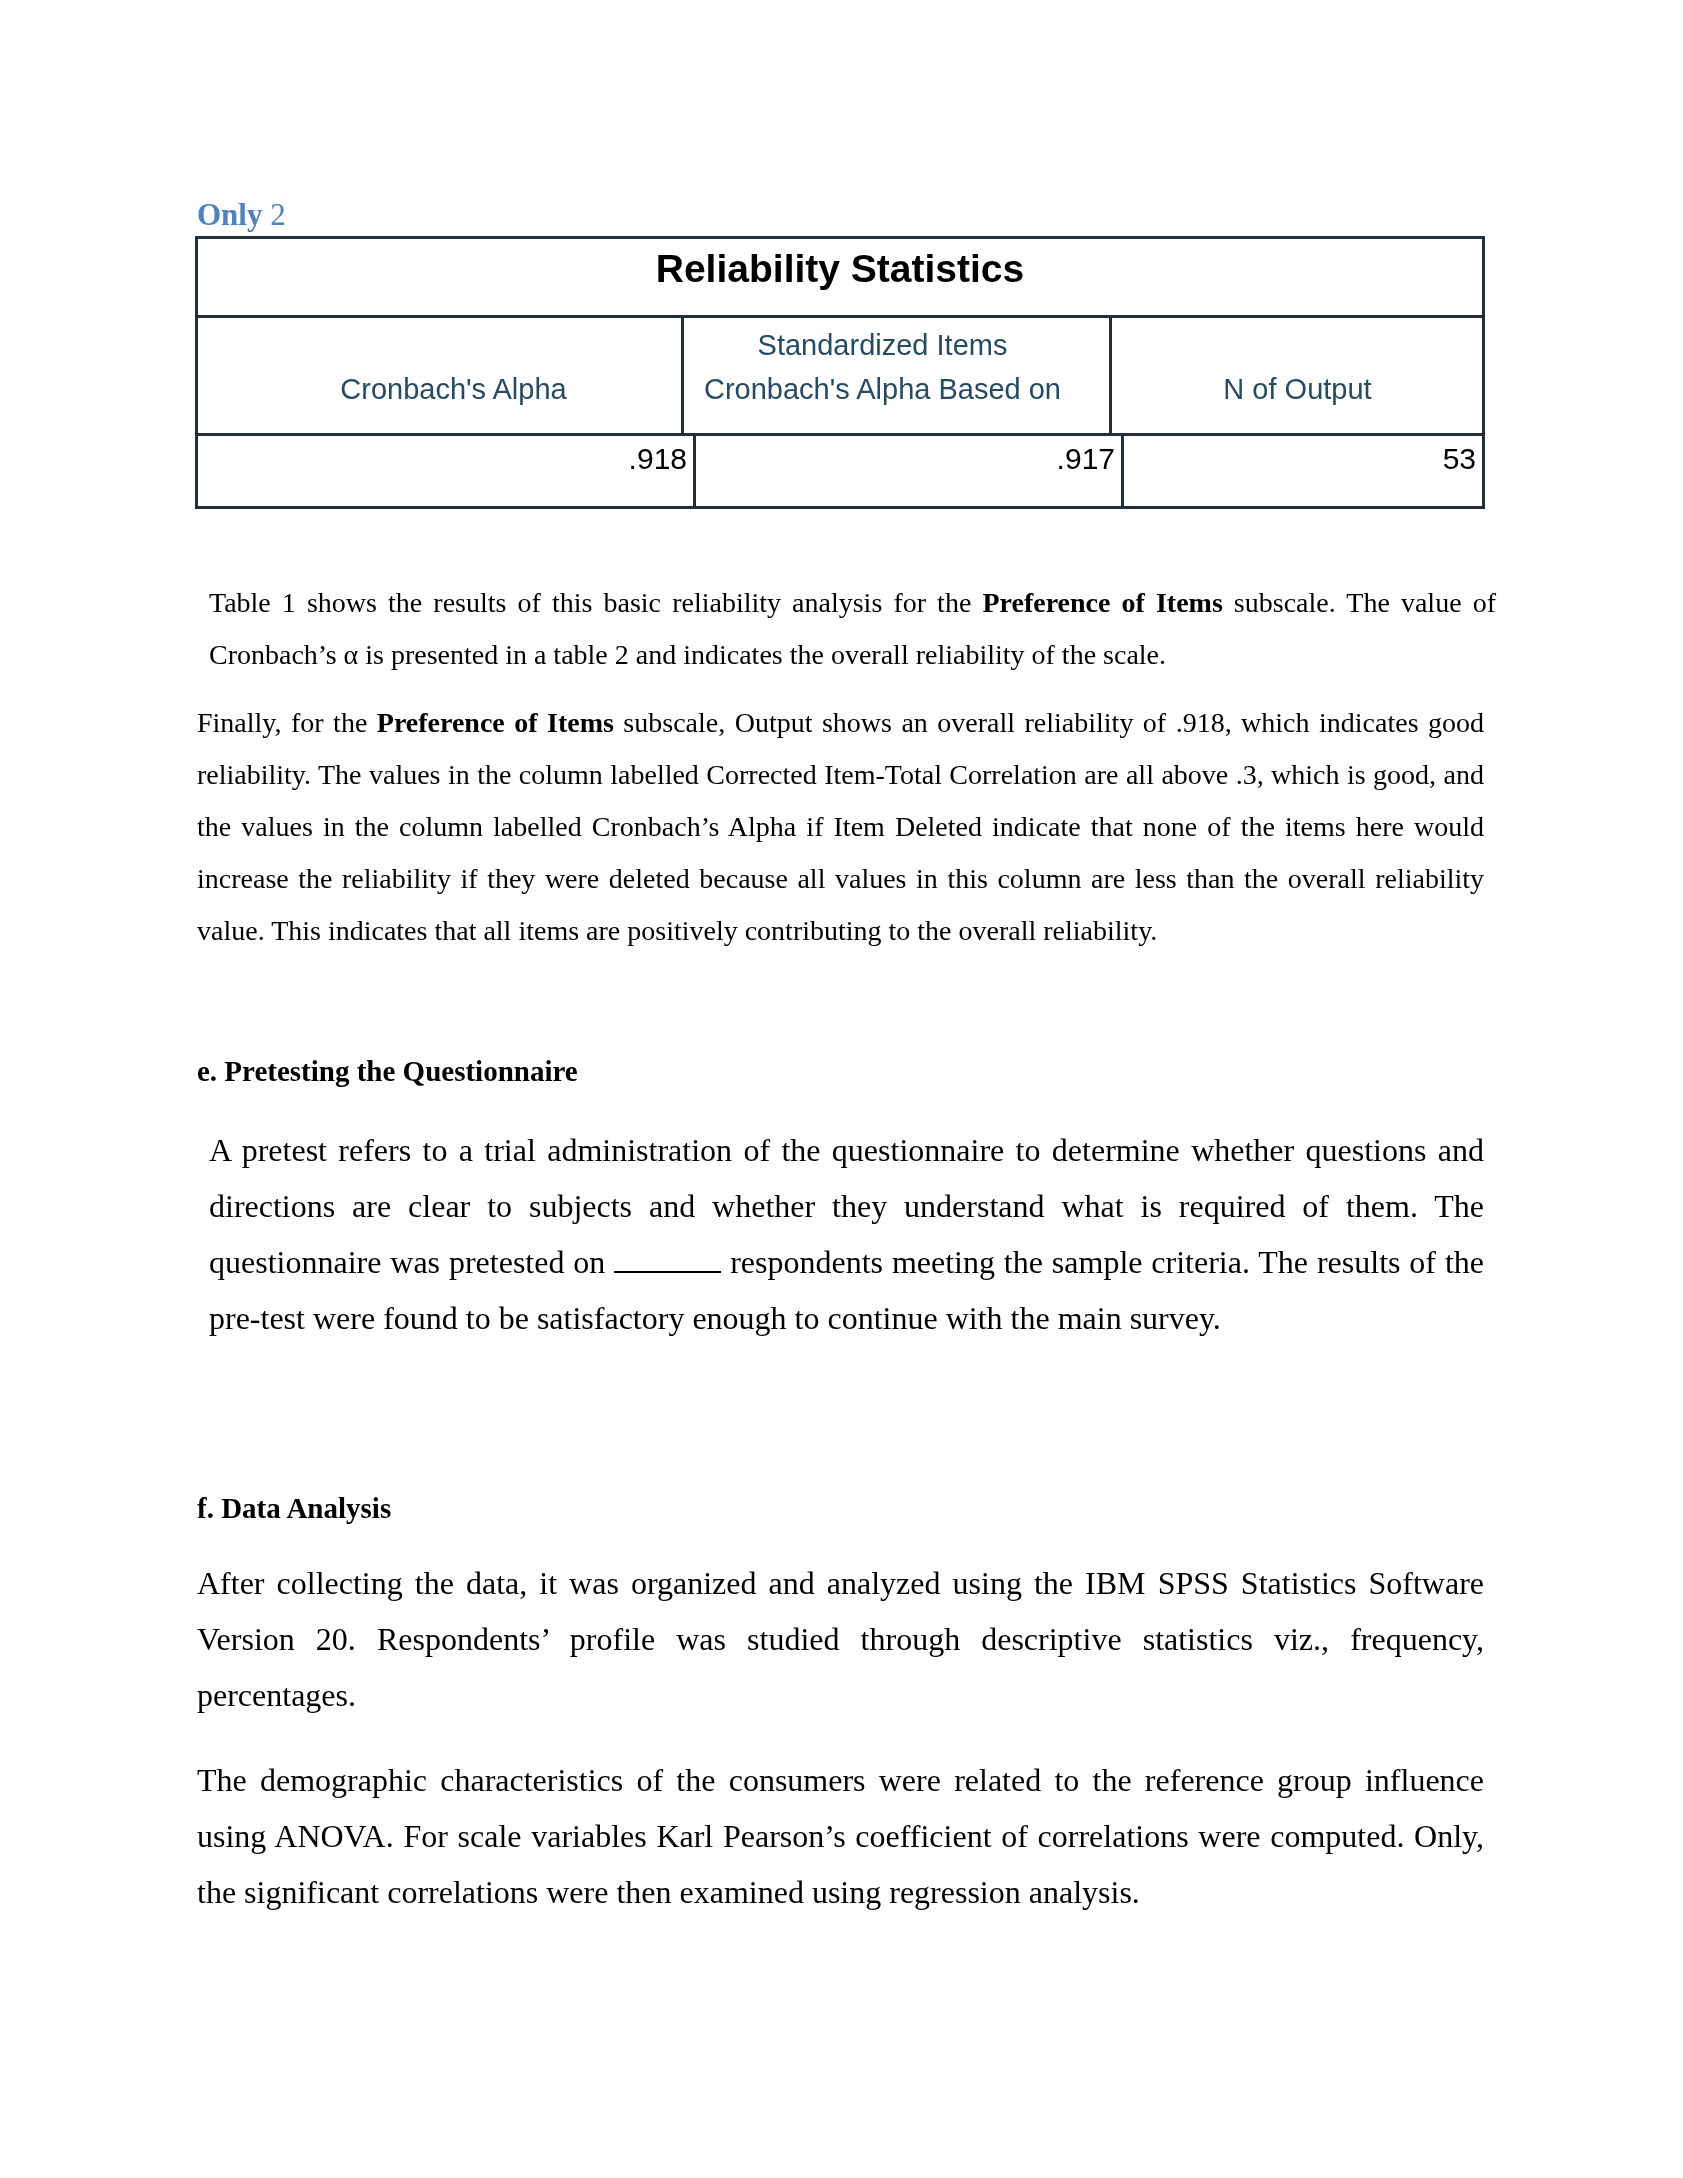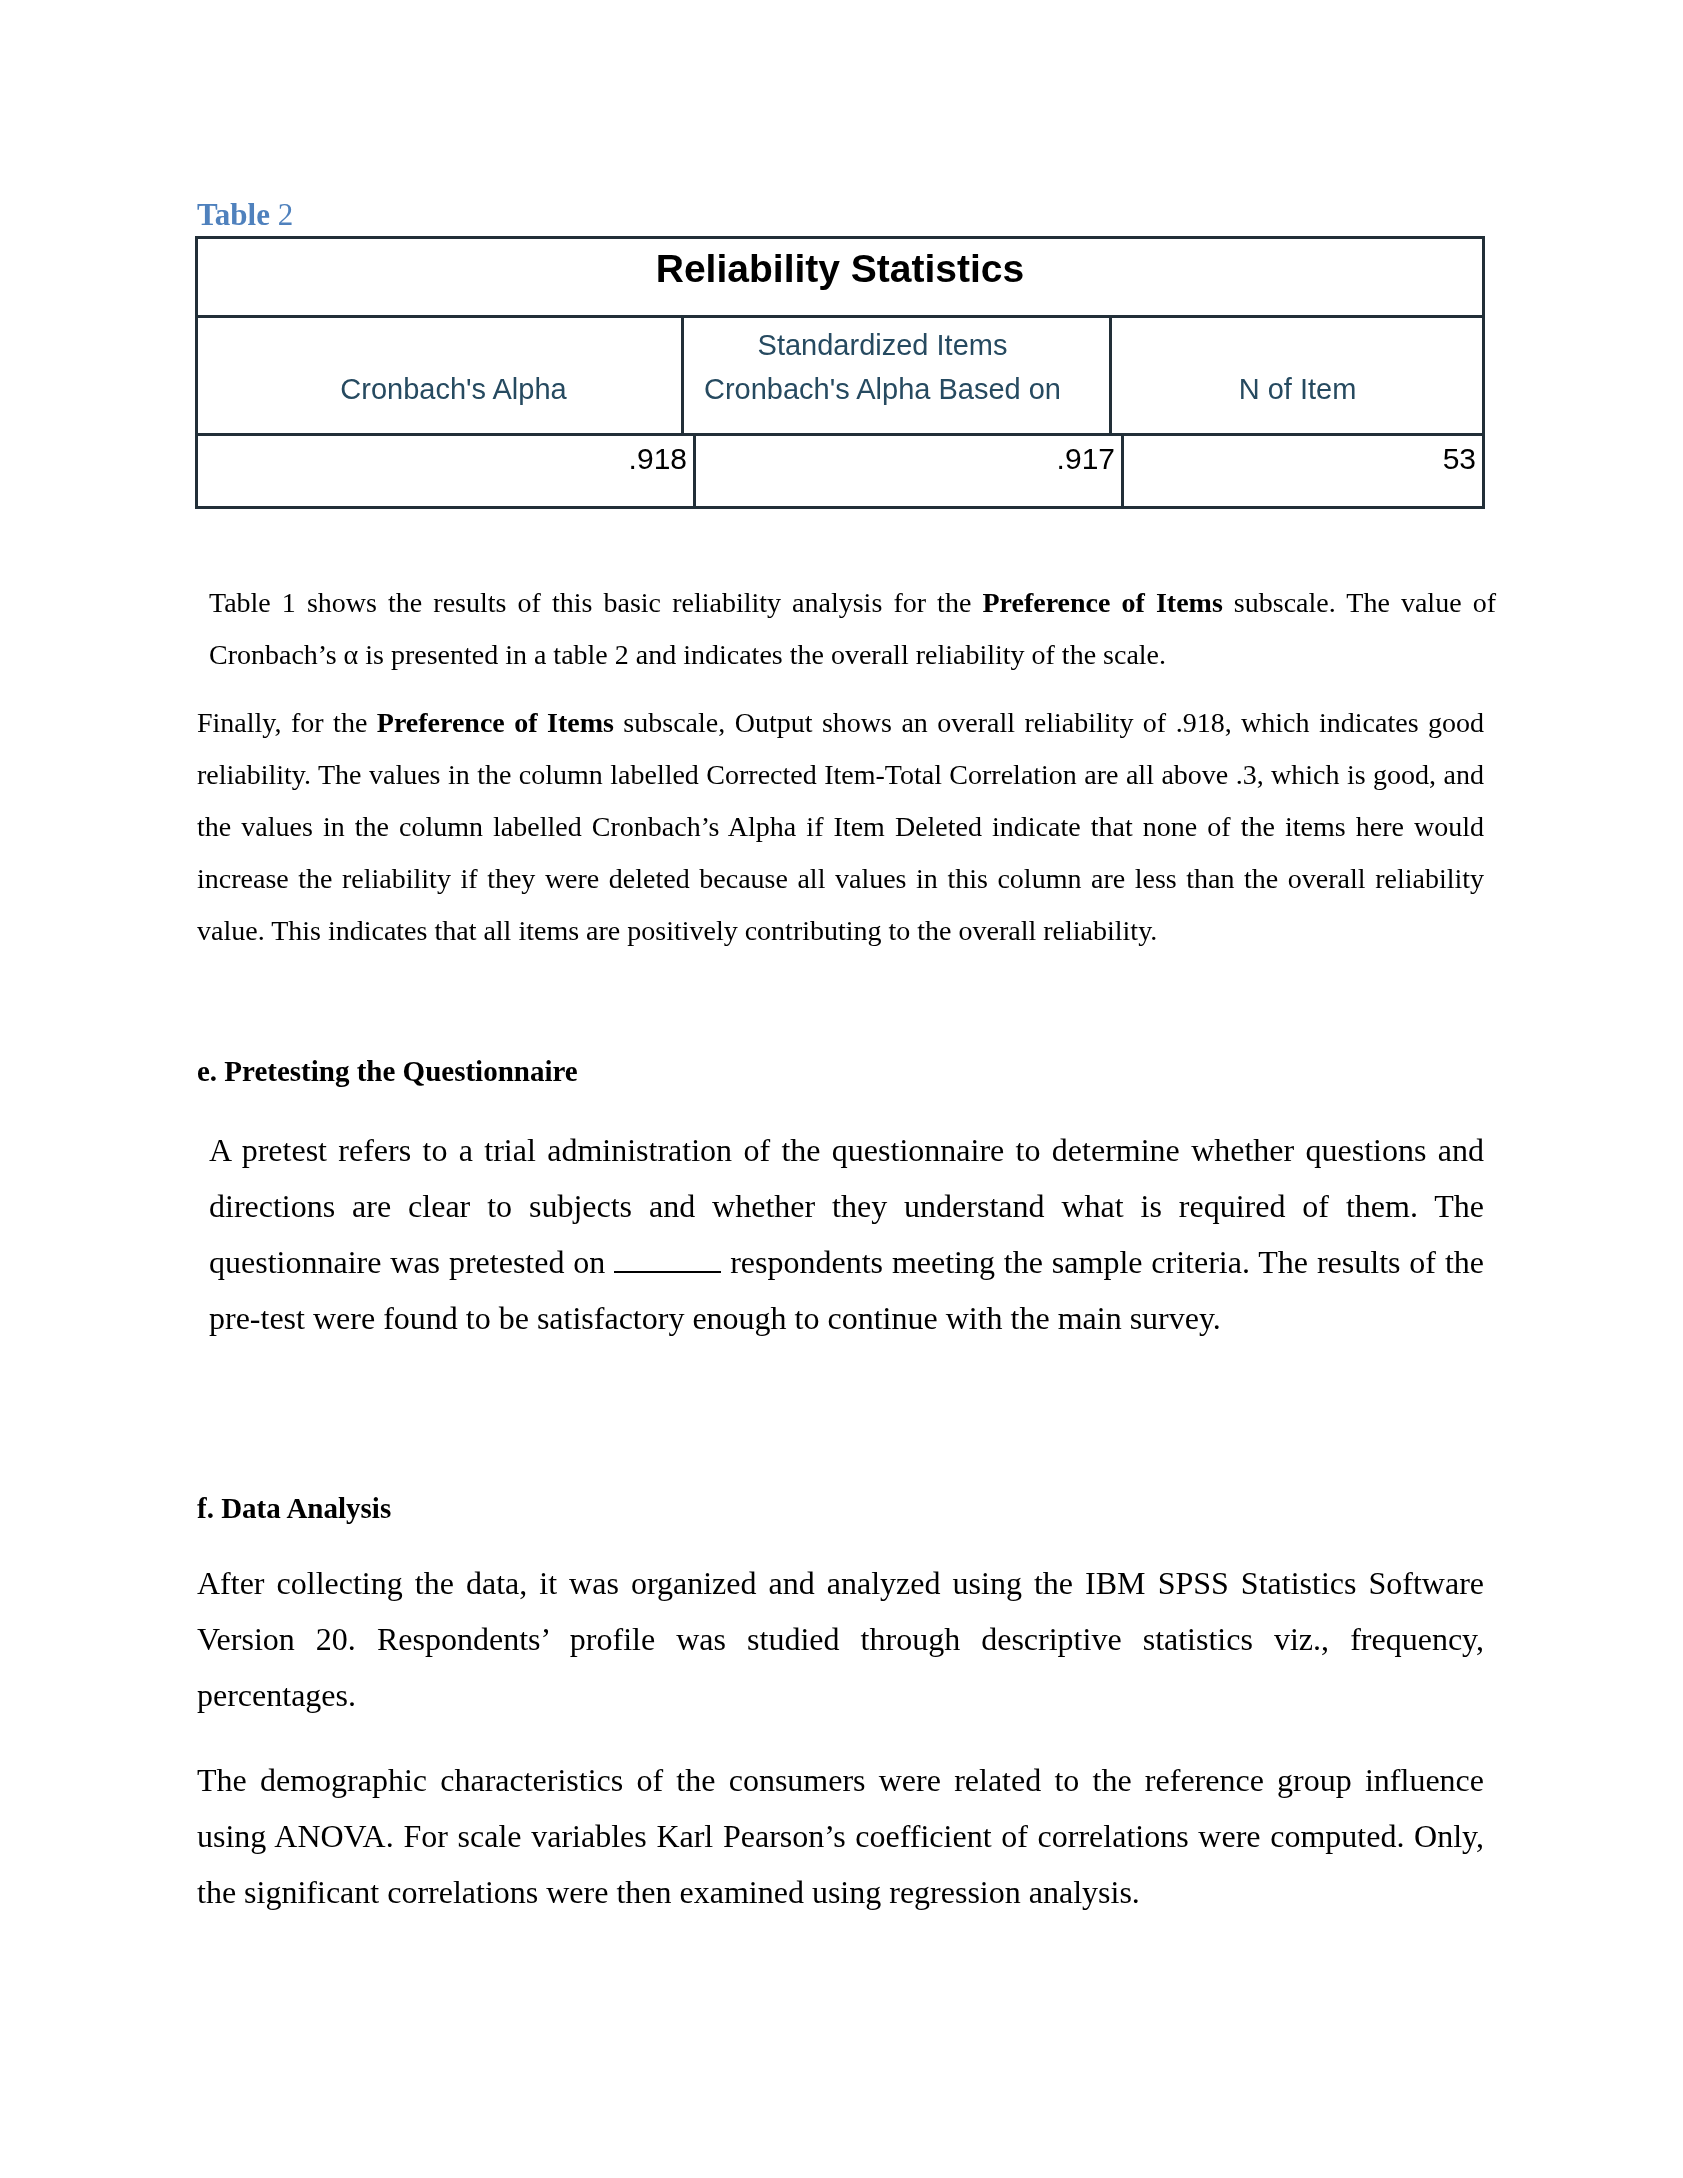--- a/index.html
+++ b/index.html
@@ -122,38 +122,38 @@
       width: 107px;
       border-bottom: 2px solid #000;
       height: 22px;
       vertical-align: baseline;
     }
   </style>
 </head>
 <body>
 
 <div class="caption">
-  <b>Table</b>
+  <b>Only</b>
   <span>2</span>
 </div>
 
 <div class="spss">
   <div class="title-row">
     <span class="title">Reliability Statistics</span>
   </div>
   <div class="head-row">
     <div class="cell c1 hcell">
       <span>Cronbach's Alpha</span>
     </div>
     <div class="cell c2 hcell">
       <span>Standardized Items</span>
       <span>Cronbach's Alpha Based on</span>
     </div>
     <div class="cell c3 hcell">
-      <span>N of Item</span>
+      <span>N of Output</span>
     </div>
   </div>
   <div class="data-row">
     <div class="cell c1 dcell">.918</div>
     <div class="cell c2 dcell">.917</div>
     <div class="cell c3 dcell">53</div>
   </div>
 </div>
 
 <div class="para p-small" style="top: 577px; margin-left: 12px;">

